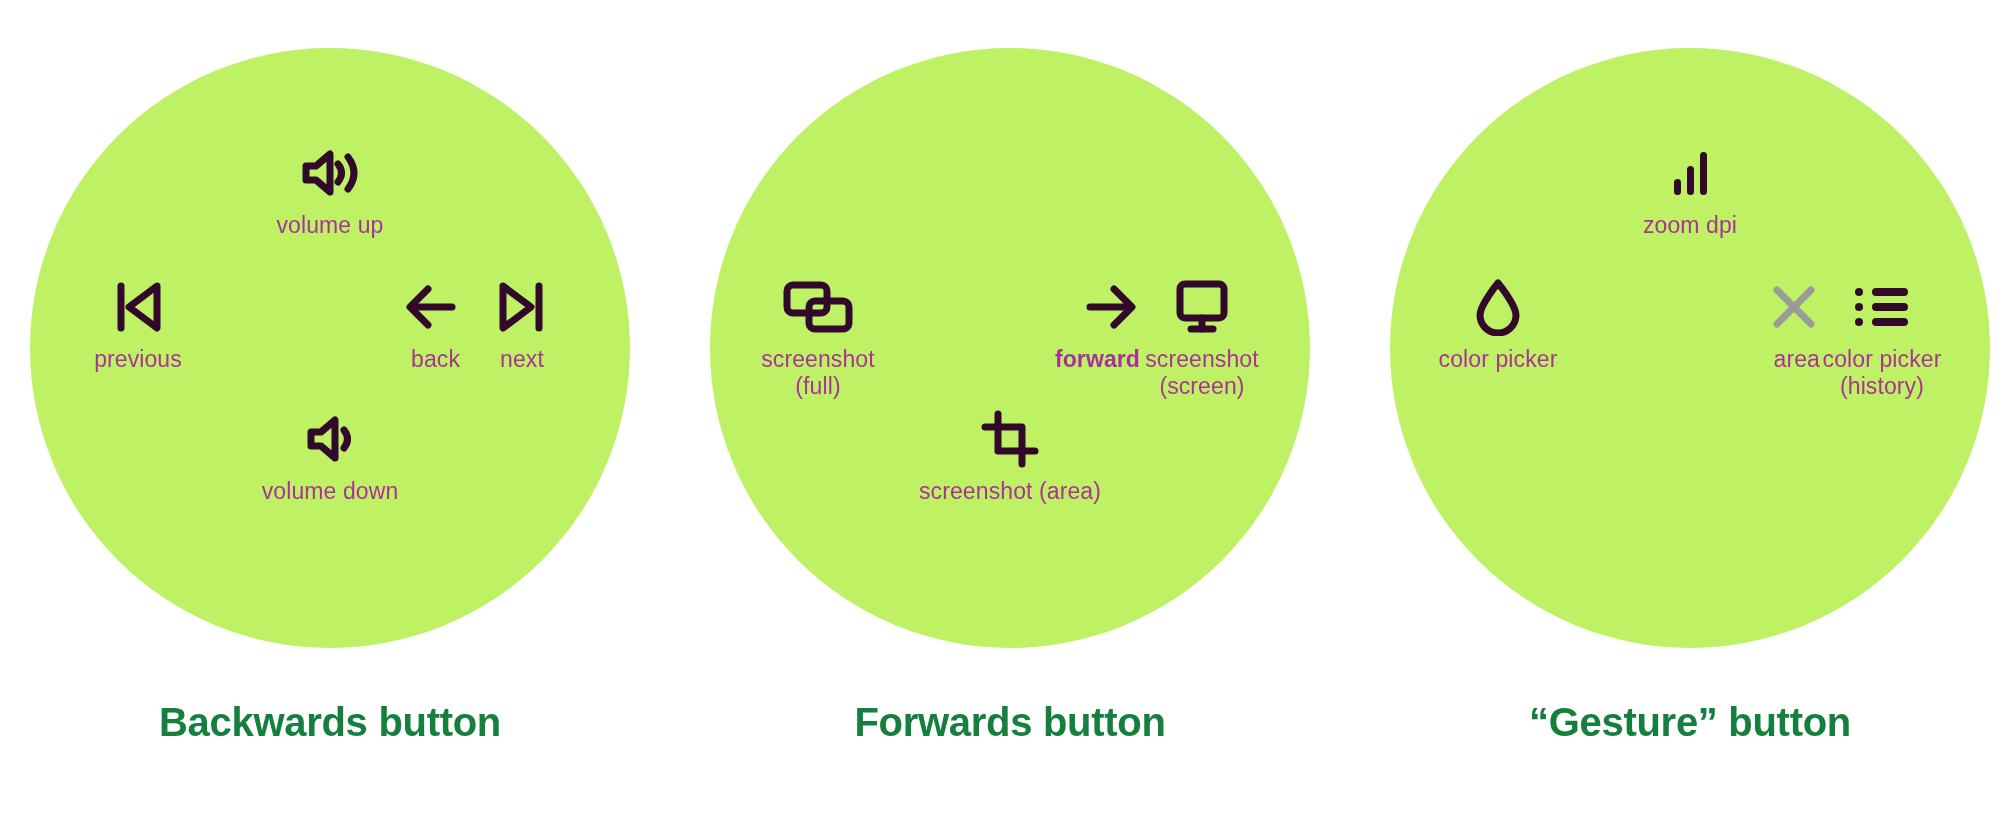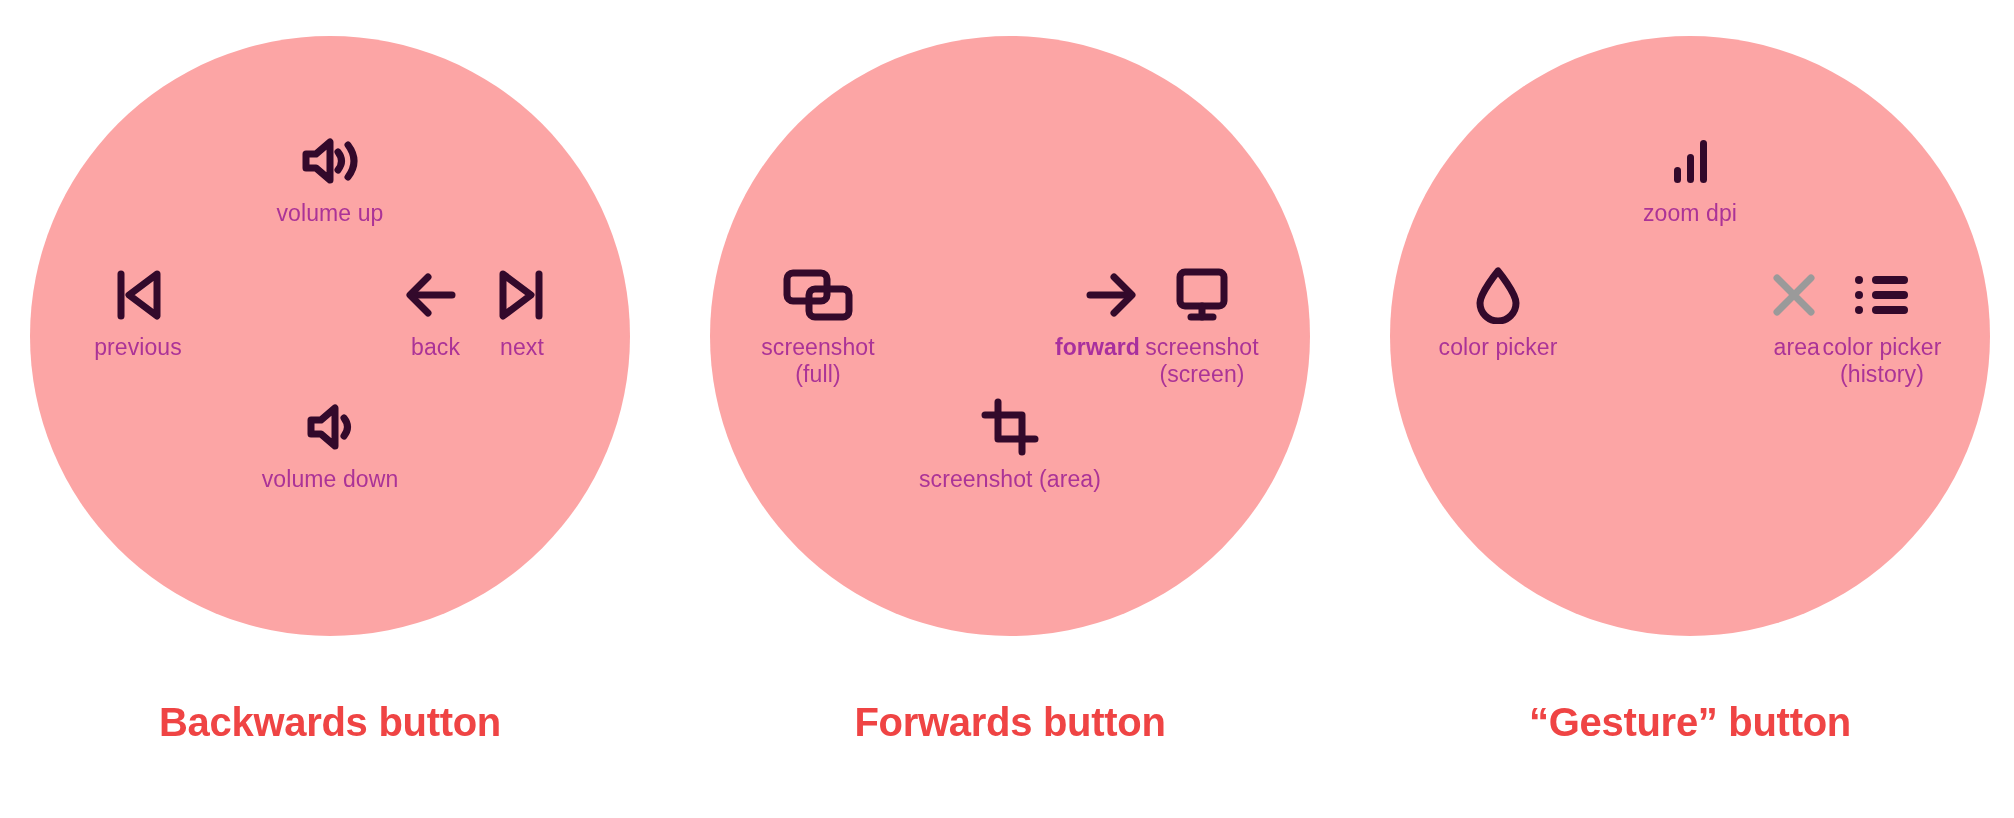--- a/index.html
+++ b/index.html
@@ -27,25 +27,25 @@
     height: 818px;
   }
   .group.g0 { left: 20px; }
   .group.g1 { left: 700px; }
   .group.g2 { left: 1380px; }
 
   .disc {
     position: absolute;
     left: 50%;
     transform: translateX(-50%);
-    top: 36px;
+    top: 48px;
     width: 600px;
     height: 600px;
     border-radius: 50%;
-    background: #fca5a5;
+    background: #bef264;
   }
 
   .slot {
     position: absolute;
     width: 260px;
     margin-left: -130px;
     text-align: center;
     display: flex;
     flex-direction: column;
     align-items: center;
@@ -82,21 +82,21 @@
   }
 
   .title {
     position: absolute;
     left: 0;
     right: 0;
     top: 700px;
     text-align: center;
     font-size: 40px;
     font-weight: bold;
-    color: #ef4444;
+    color: #15803d;
     letter-spacing: -0.3px;
   }
 
   .ink      { stroke: #33092b; fill: none; stroke-width: 7; stroke-linecap: round; stroke-linejoin: round; }
   .ink-fill { fill: #33092b; stroke: none; }
   .muted    { stroke: #9a9a9a; fill: none; stroke-width: 7; stroke-linecap: round; stroke-linejoin: round; }
   .dark     { stroke: #15151a; fill: none; stroke-width: 5; stroke-linecap: butt; stroke-linejoin: miter; }
 </style>
 </head>
 <body>

